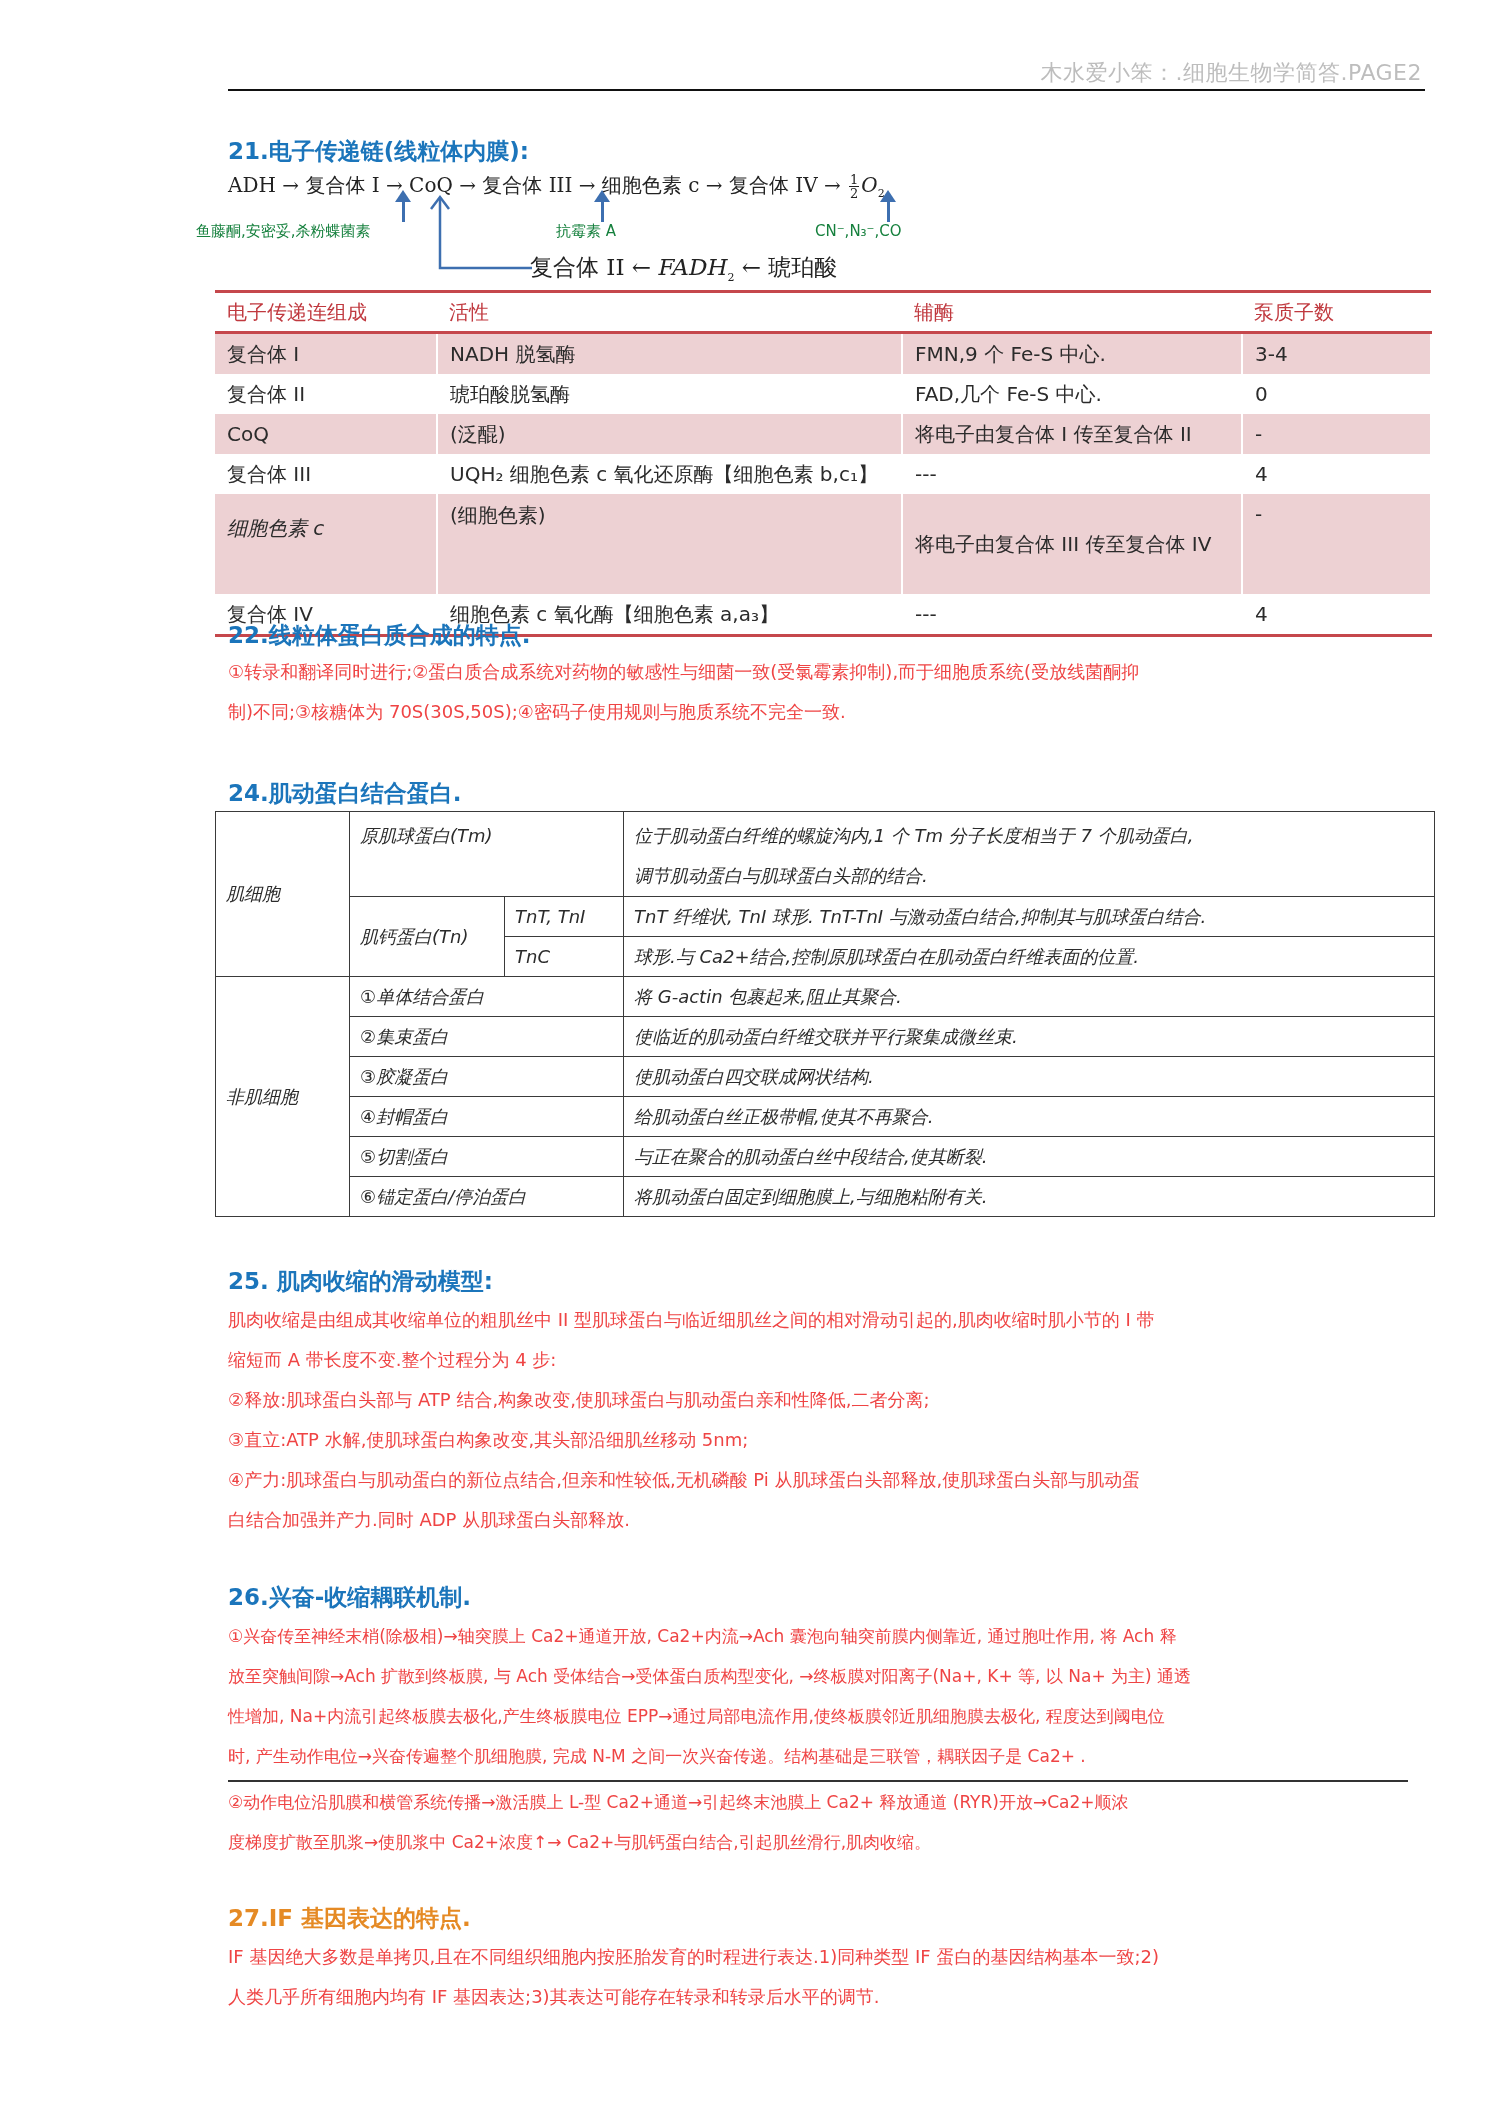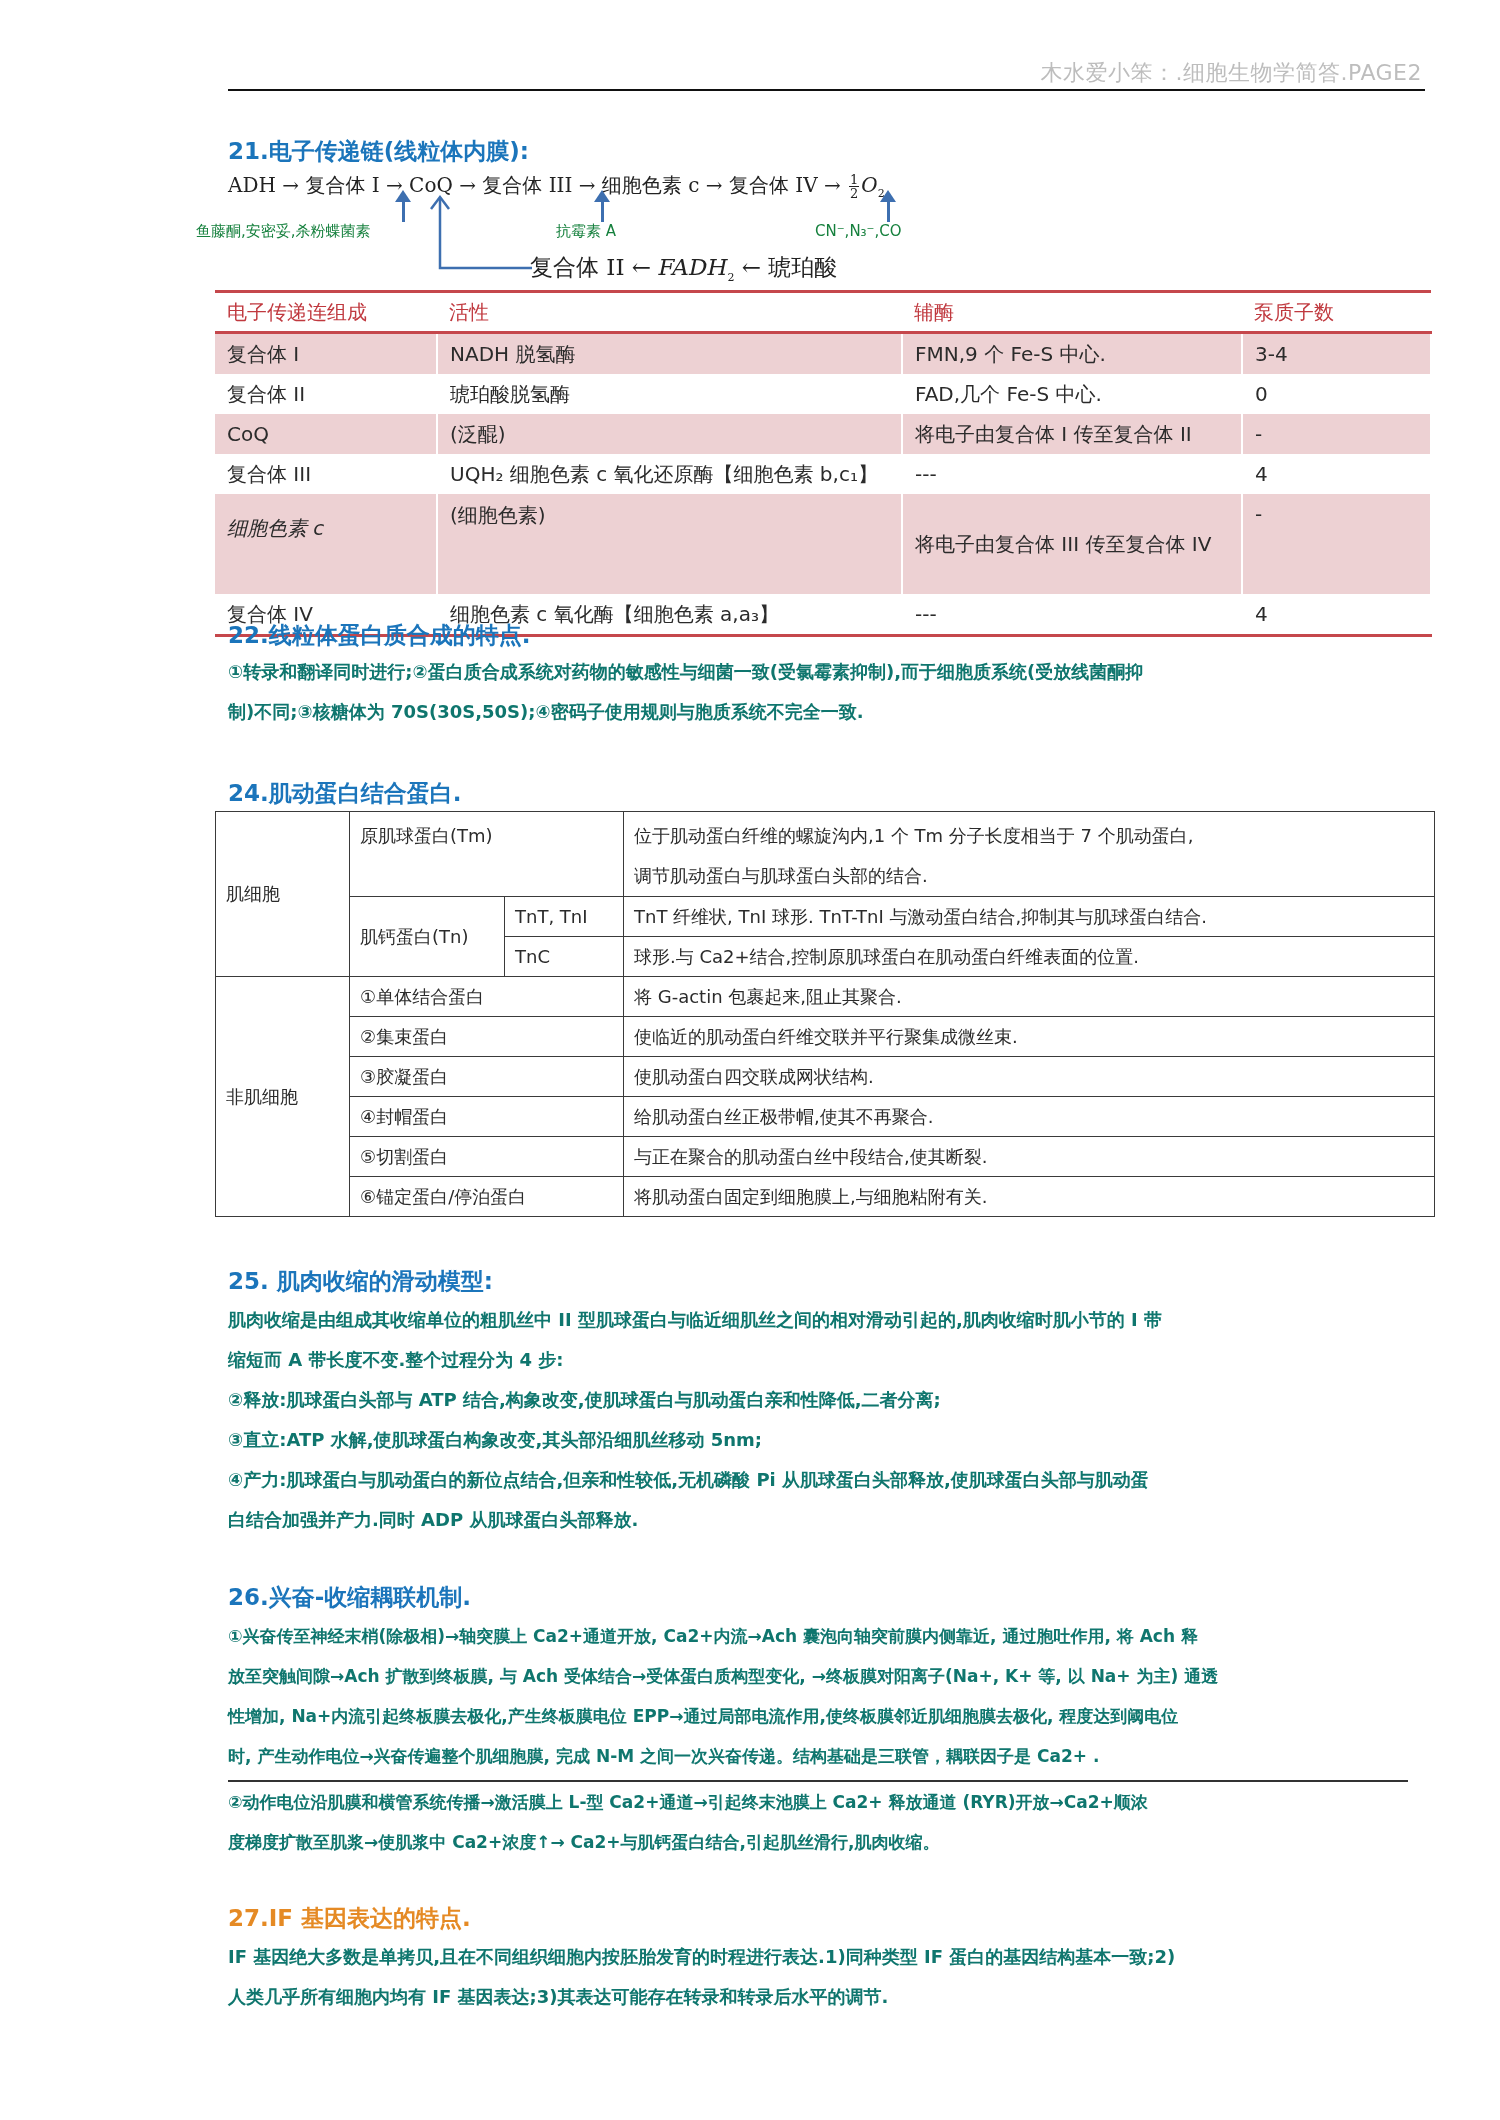--- a/index.html
+++ b/index.html
@@ -3,21 +3,21 @@
 <meta charset="utf-8">
 <style>
   html, body { margin:0; padding:0; background:#ffffff; }
   body { width:1500px; height:2120px; position:relative; overflow:hidden;
          font-family:"DejaVu Sans","Liberation Sans",sans-serif; color:#2b2b2b; }
   .abs { position:absolute; }
   .header-text { right:78px; top:58px; font-size:22px; color:#bdbdbd; letter-spacing:0.5px; }
   .header-rule { left:228px; top:89px; width:1197px; height:2px; background:#111; }
   .sec-title { left:228px; font-size:23px; font-weight:bold; color:#1b75bb; }
   .sec-title.orange { color:#e58a24; }
-  .para { left:228px; width:1180px; font-size:18px; line-height:40px; color:#0f766e;font-weight:bold; }
+  .para { left:228px; width:1180px; font-size:18px; line-height:40px; color:#ef4444; }
   .para p { margin:0; }
 
   
   .chain { left:228px; top:172px; font-family:"DejaVu Serif","Liberation Serif",serif; font-size:20px; color:#222; white-space:nowrap; }
   .frac { display:inline-block; vertical-align:middle; text-align:center; font-size:13px; line-height:13px; margin:0 2px; }
   .frac span { display:block; }
   .frac .num { border-bottom:1px solid #222; padding:0 1px; }
   .o2 { font-style:italic; }
   .inhib { font-size:15px; color:#15803d; white-space:nowrap; }
   .blue-arrow { width:3px; background:#3d6fb0; }
@@ -28,21 +28,21 @@
   
   .etc { left:215px; top:290px; width:1217px; border-collapse:collapse; font-size:20px; }
   .etc th { color:#c0393f; font-weight:normal; text-align:left; height:38px; padding:0 12px; border-top:3px solid #c5474c; border-bottom:3px solid #c5474c; }
   .etc td { height:40px; padding:0 12px; vertical-align:middle; border-right:2px solid #fff; }
   .etc tr.shade td { background:#edd1d3; }
   .etc tr.last td { border-bottom:3px solid #c5474c; }
   .etc td.tall { line-height:40px; padding-top:0; }
 
   
   .actin { left:215px; top:811px; width:1220px; border-collapse:collapse; font-size:18px; }
-  .actin td { border:1.5px solid #3a3a3a; padding:0 10px; height:39px; vertical-align:middle; }
+  .actin td { border:1.5px solid #3a3a3a; padding:0 10px; height:39px; vertical-align:middle;font-style:italic; }
   .actin td.top { vertical-align:top; padding-top:4px; line-height:40px; }
   .rule26 { left:228px; top:1780px; width:1180px; height:2px; background:#333; }
   sub, sup { font-size:11px; }
 </style>
 </head>
 <body>
 
 <div class="abs header-text">木水爱小笨：.细胞生物学简答.PAGE2</div>
 <div class="abs header-rule"></div>
 

